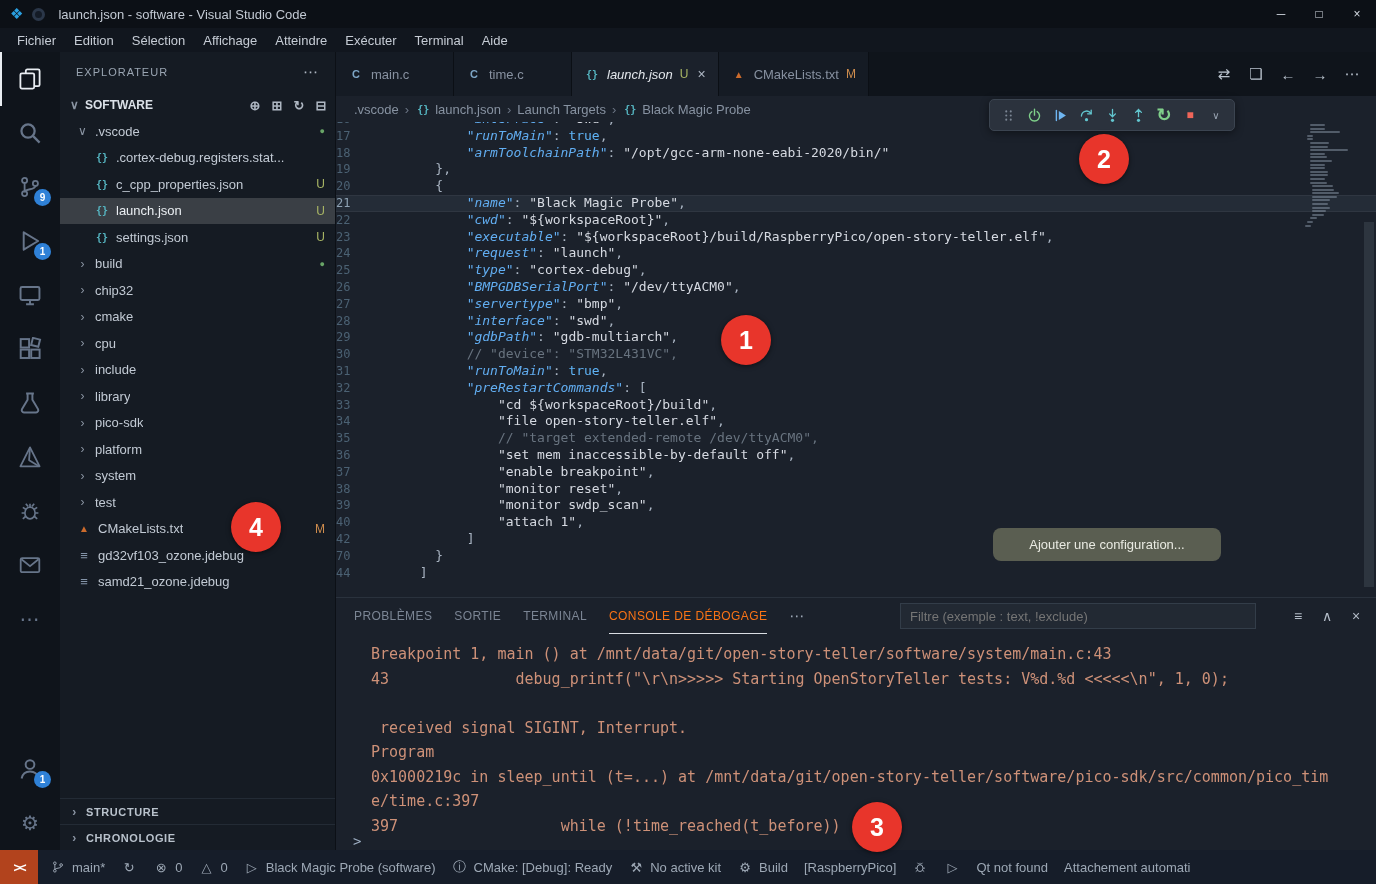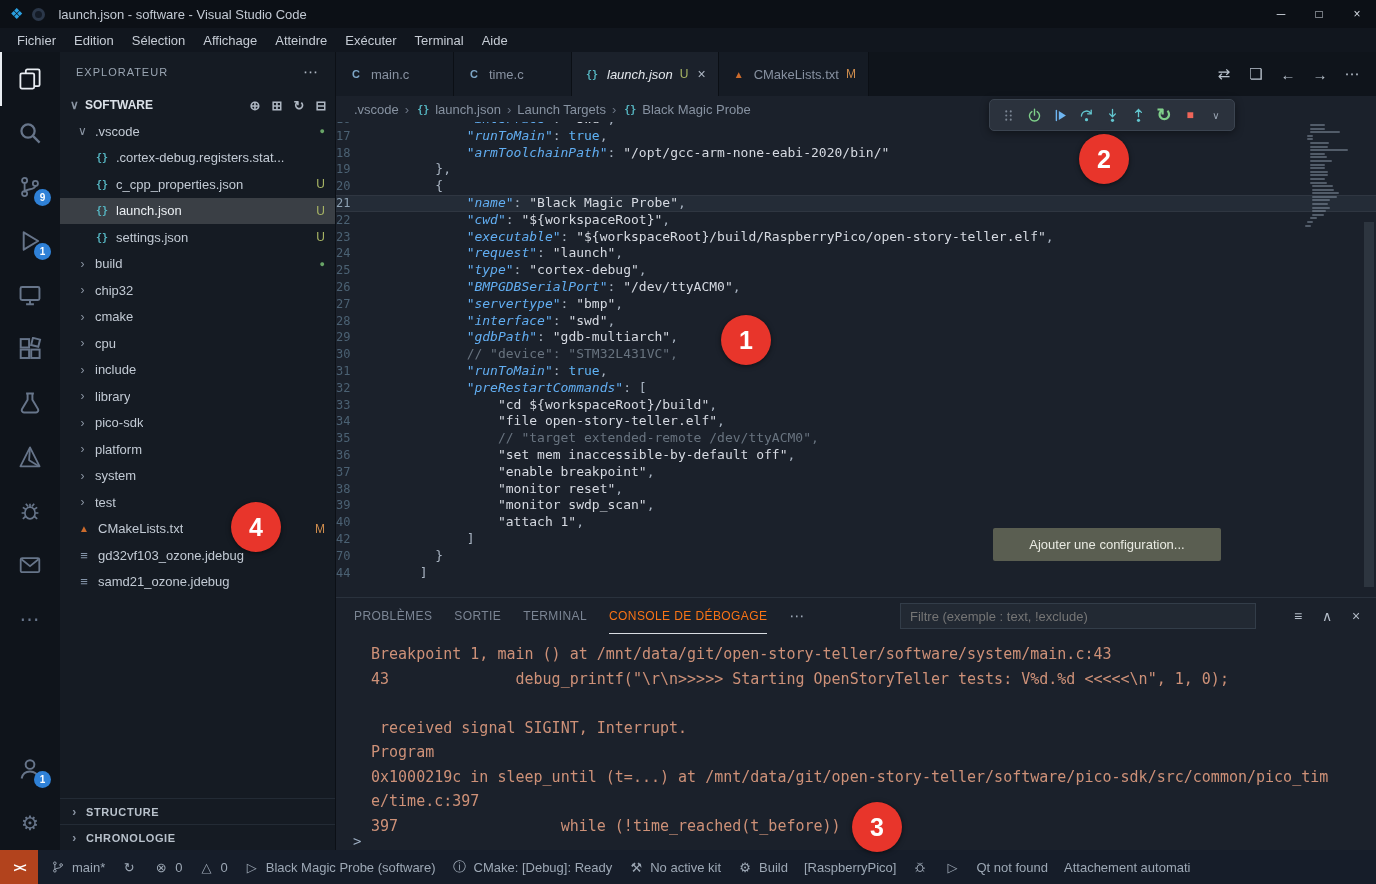--- a/index.html
+++ b/index.html
@@ -83,21 +83,21 @@
   #debug-toolbar{position:absolute;top:47px;left:653px;height:32px;display:flex;align-items:center;background:#2b323d;border:1px solid #3b4450;border-radius:5px;padding:0 5px;box-shadow:0 2px 8px rgba(0,0,0,.45);z-index:20}
   .dbg-btn{width:26px;height:26px;display:flex;align-items:center;justify-content:center}
   .ic-power{color:#7fd08a}
   .ic-continue{color:#6fb6f2}
   .ic-step-over,.ic-step-into,.ic-step-out{color:#62c6cf}
   .ic-restart{color:#7fd08a;font-size:18px;font-weight:bold}
   .ic-stop{color:#ef6559;font-size:12px}
   .ic-chevron-down{color:#9aa5b3;font-size:10px}
   .ic-grip{color:#7c8694}
 
-  #add-config{position:absolute;left:657px;top:476px;width:228px;height:33px;background:#5a5e51;color:#e9eae2;font-size:13px;display:flex;align-items:center;justify-content:center;border-radius:2px;z-index:5}
+  #add-config{position:absolute;left:657px;top:476px;width:228px;height:33px;background:#5a5e51;color:#e9eae2;font-size:13px;display:flex;align-items:center;justify-content:center;border-radius:8px;z-index:5}
 
   
   #panel{position:absolute;left:0;right:0;bottom:0;top:545px;background:#1b212b;border-top:1px solid #2a323d}
   #panel-header{height:36px;display:flex;align-items:center;padding:0 12px 0 18px;gap:22px}
   .panel-tab{font-size:12px;letter-spacing:.4px;color:#7b8594;height:100%;display:flex;align-items:center;border-bottom:1px solid transparent}
   .panel-tab.active{color:#f97316;border-bottom-color:#d9dde2}
   #panel-more{color:#9aa5b3;font-size:15px}
   #filter-input{margin-left:auto;width:356px;height:26px;background:#222933;border:1px solid #333d49;color:#8d97a5;font-size:13px;padding:0 9px;font-family:"Liberation Sans",sans-serif;outline:none}
   #panel-icons{display:flex;gap:13px;color:#b3bcc7;font-size:14px;margin-left:12px;align-items:center}
   #console{position:absolute;top:36px;left:0;right:12px;bottom:14px;overflow:hidden;padding:8px 20px 0 35px}

